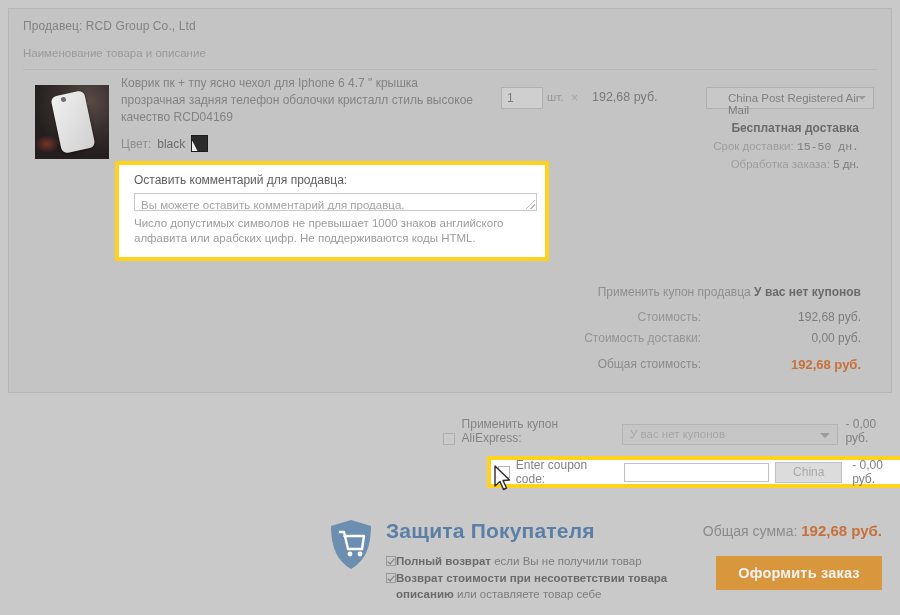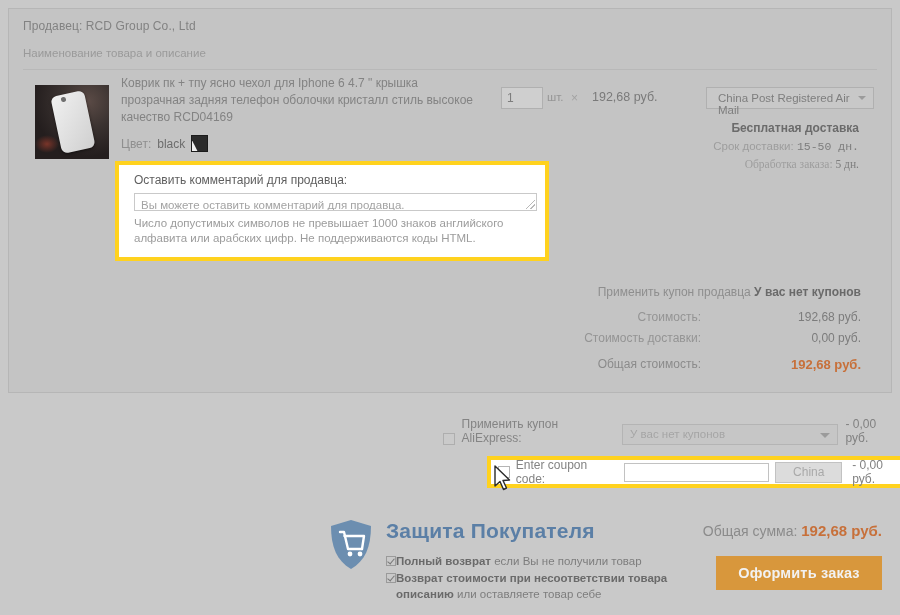--- a/index.html
+++ b/index.html
@@ -174,21 +174,21 @@
     position: absolute;
     left: 697px;
     top: 78px;
     width: 168px;
     height: 22px;
     background: #c8c8c8;
     border: 1px solid #b0b0b0;
     box-sizing: border-box;
     font-size: 11.5px;
     color: #7e7e7e;
-    padding: 4px 0 0 11px;
+    padding: 4px 0 0 21px;
   }
   .ship-select .caret {
     position: absolute;
     right: 7px;
     top: 8px;
     width: 0; height: 0;
     border-left: 4px solid transparent;
     border-right: 4px solid transparent;
     border-top: 4px solid #9b9b9b;
   }
@@ -207,21 +207,20 @@
     font-size: 11.5px;
     color: #9d9d9d;
   }
   .ship-time .v { color: #7d7d7d; font-family: Liberation Mono, monospace; }
   .ship-proc {
     position: absolute;
     right: 32px;
     top: 149px;
     font-size: 11.5px;
     color: #9d9d9d;
-    font-family: Liberation Serif, serif;
   }
   .ship-proc .v { color: #7d7d7d; }
 
   
   .comment-hl {
     position: absolute;
     left: 106px;
     top: 152px;
     width: 434px;
     height: 100px;

